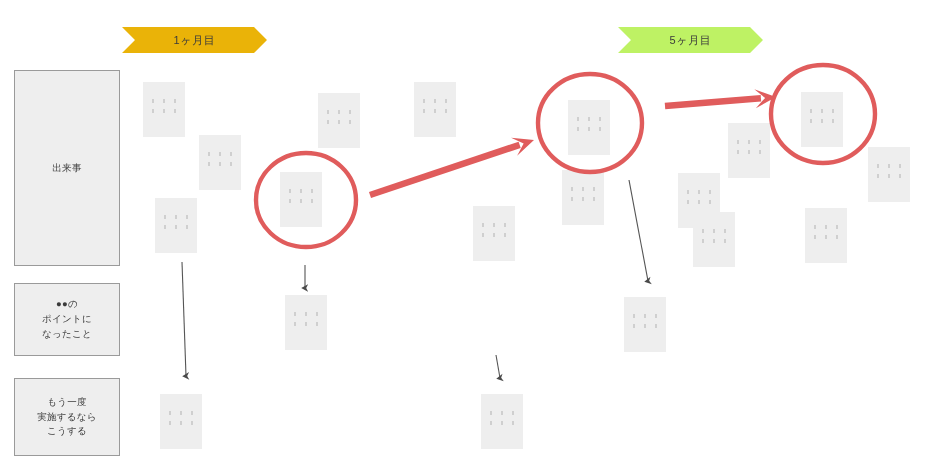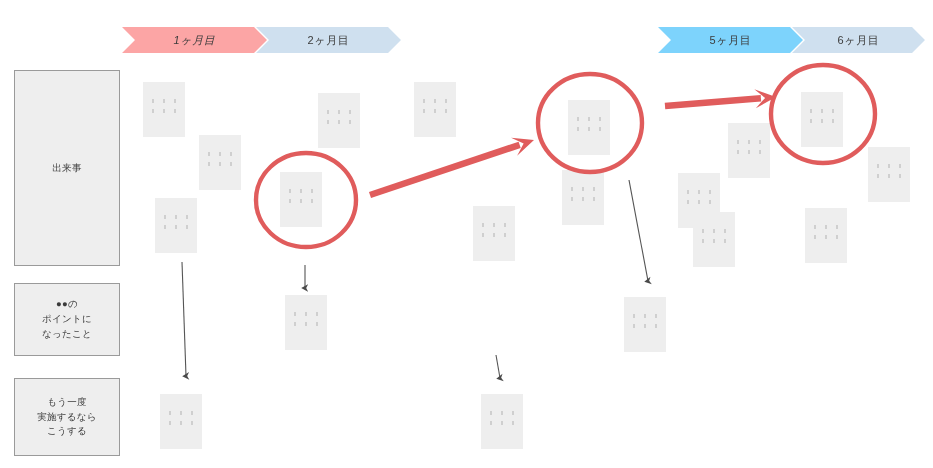--- a/index.html
+++ b/index.html
@@ -98,24 +98,22 @@
     pointer-events: none;
   }
   #annotations .hit { pointer-events: auto; }
 </style>
 </head>
 <body>
 
 <div id="board">
 
   <div id="timeline-header">
-      <div class="chevron" style="left: 122px; width: 145px; background: #fca5a5; color: rgb(59, 59, 59); font-style: italic;">1ヶ月目</div>
-      <div class="chevron" style="left: 256px; width: 145px; background: rgb(207, 224, 239); color: rgb(59, 59, 59);">2ヶ月目</div>
-      <div class="chevron" style="left: 658px; width: 145px; background: #7dd3fc; color: rgb(59, 59, 59);">5ヶ月目</div>
-      <div class="chevron" style="left: 792px; width: 133px; background: rgb(207, 224, 239); color: rgb(59, 59, 59);">6ヶ月目</div>
+      <div class="chevron" style="left: 122px; width: 145px; background: #eab308; color: rgb(59, 59, 59);">1ヶ月目</div>
+      <div class="chevron" style="left: 618px; width: 145px; background: #bef264; color: rgb(59, 59, 59);">5ヶ月目</div>
     </div>
 
   <div id="sidebar">
       <div class="row-label" style="top: 70px; height: 196px; background: rgb(238, 238, 238); border-color: rgb(154, 154, 154);">
         <span class="lbl-text">出来事</span>
       </div>
       <div class="row-label" style="top: 283px; height: 73px; background: rgb(238, 238, 238); border-color: rgb(154, 154, 154);">
         <span class="lbl-text">●●の
 ポイントに
 なったこと</span>

